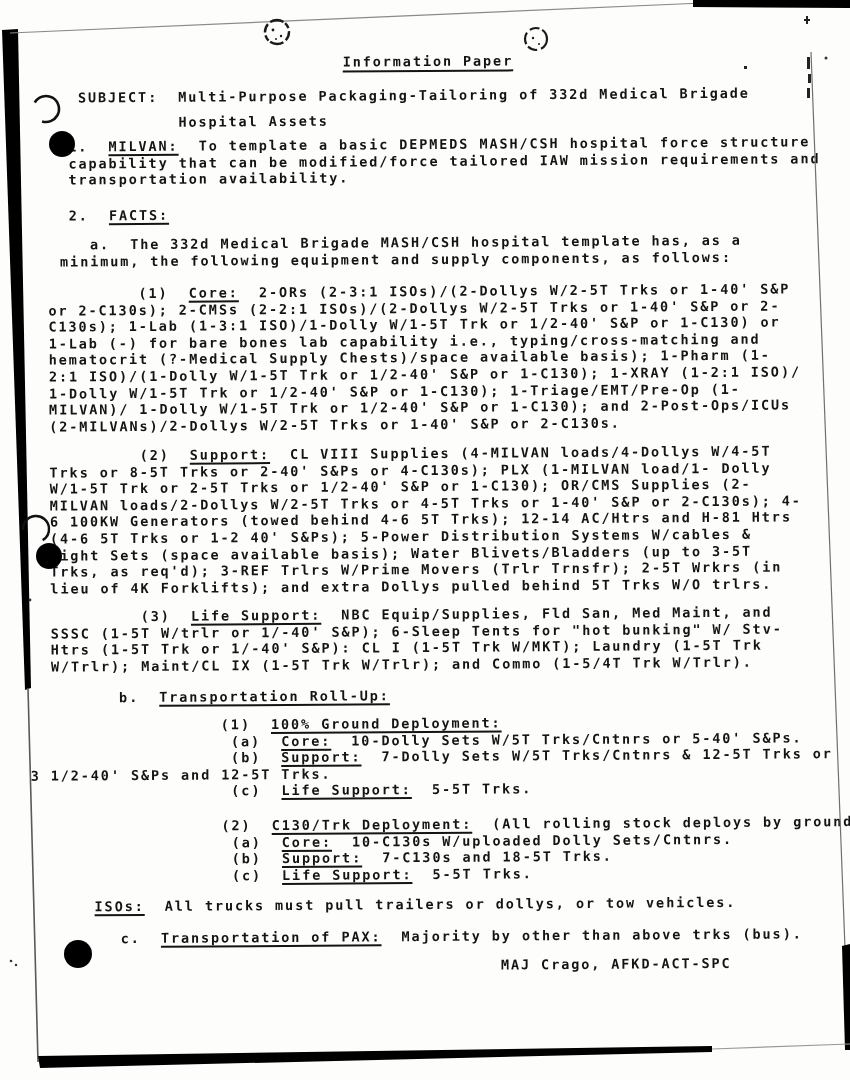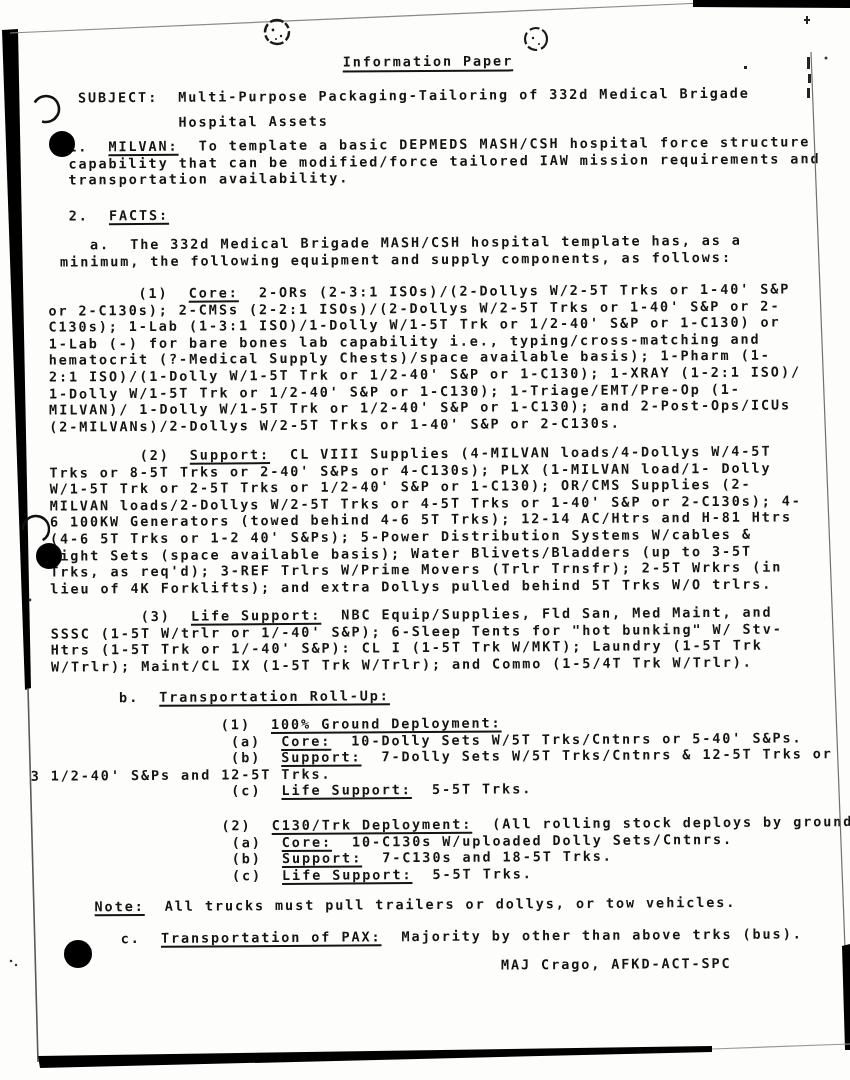--- a/index.html
+++ b/index.html
@@ -77,21 +77,21 @@
     <pre id="b-rollup" class="blk">b.  <u>Transportation Roll-Up:</u></pre>
     <pre id="b-ground" class="blk">                   (1)  <u>100% Ground Deployment:</u>
                     (a)  <u>Core:</u>  10-Dolly Sets W/5T Trks/Cntnrs or 5-40' S&amp;Ps.
                     (b)  <u>Support:</u>  7-Dolly Sets W/5T Trks/Cntnrs &amp; 12-5T Trks or
 3 1/2-40' S&amp;Ps and 12-5T Trks.
                     (c)  <u>Life Support:</u>  5-5T Trks.</pre>
     <pre id="b-c130" class="blk">                   (2)  <u>C130/Trk Deployment:</u>  (All rolling stock deploys by ground).
                     (a)  <u>Core:</u>  10-C130s W/uploaded Dolly Sets/Cntnrs.
                     (b)  <u>Support:</u>  7-C130s and 18-5T Trks.
                     (c)  <u>Life Support:</u>  5-5T Trks.</pre>
-    <pre id="b-note" class="blk"><u>Note:</u>  All trucks must pull trailers or dollys, or tow vehicles.</pre>
+    <pre id="b-note" class="blk"><u>ISOs:</u>  All trucks must pull trailers or dollys, or tow vehicles.</pre>
     <pre id="b-pax" class="blk">c.  <u>Transportation of PAX:</u>  Majority by other than above trks (bus).</pre>
     <pre id="b-sig" class="blk">MAJ Crago, AFKD-ACT-SPC</pre>
   </div>
 
   <svg class="artifacts" width="850" height="1080" viewBox="0 0 850 1080">
 
     <polygon points="2,30 18,29 31,688 25,690" fill="#000"></polygon>
     <line x1="28" y1="688" x2="38" y2="1062" stroke="#5a5a5a" stroke-width="1.6"></line>
 
     <line x1="10" y1="33" x2="703" y2="3" stroke="#8a8a8a" stroke-width="1.2"></line>

